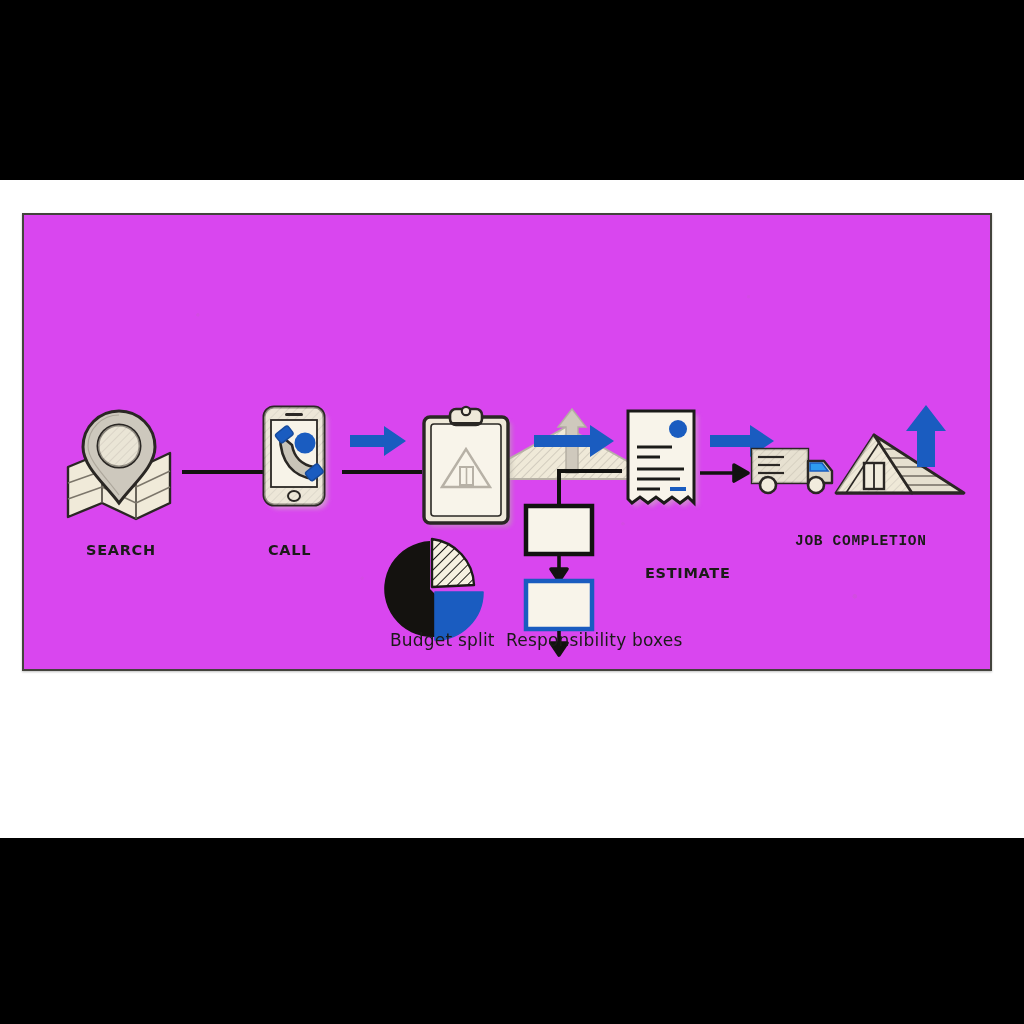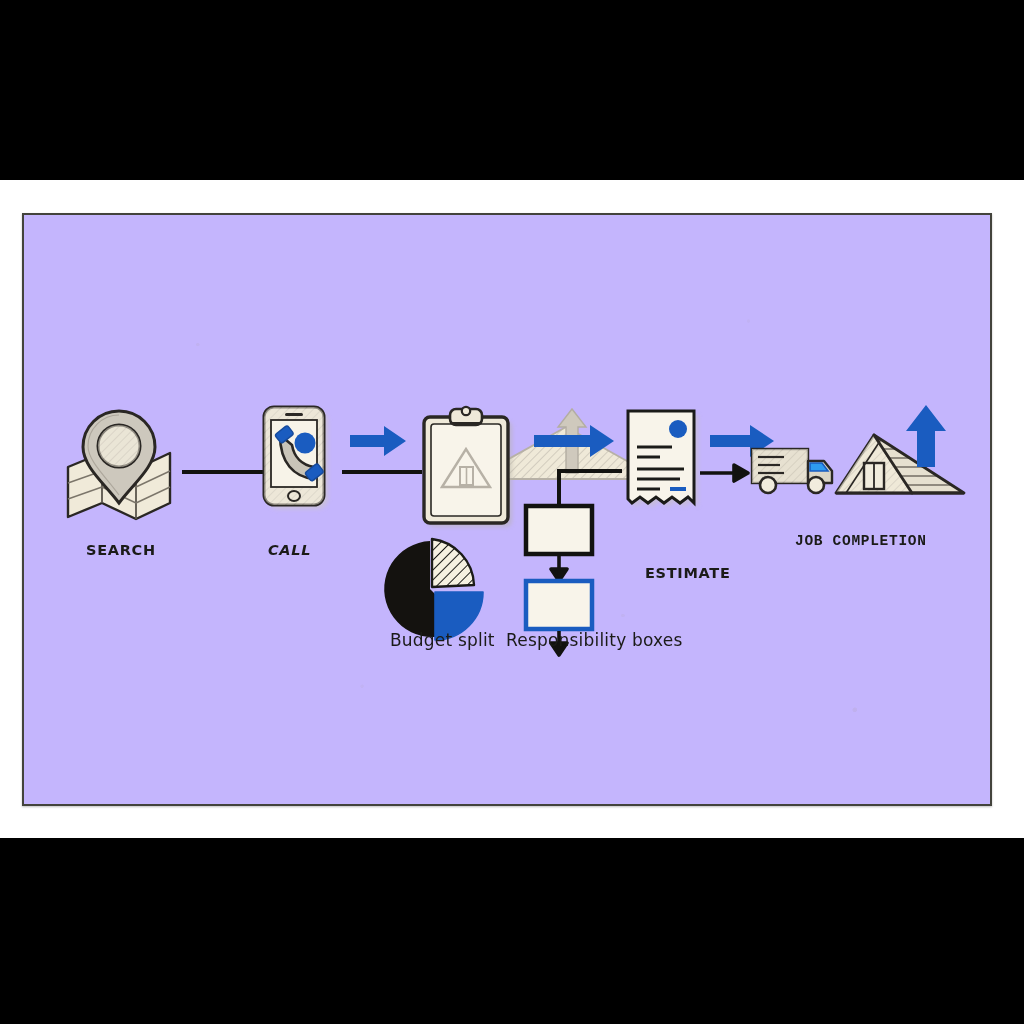--- a/index.html
+++ b/index.html
@@ -19,22 +19,22 @@
   #matte{
     position:absolute;
     left:0; top:180px;
     width:1024px; height:658px;
     background:#ffffff;
   }
   
   #paper{
     position:absolute;
     left:22px; top:213px;
-    width:970px; height:593px;
-    background:#c4b5fd;
+    width:970px; height:458px;
+    background:#d946ef;
     border:2px solid #43433c;
     box-shadow:0 1px 2px rgba(0,0,0,.25);
     overflow:hidden;
   }
   
   #paper:before{
     content:"";
     position:absolute; inset:0;
     background:
       radial-gradient(circle at 18% 22%, rgba(150,135,100,.08) 0 1.5px, transparent 2px),
@@ -221,21 +221,21 @@
             <line x1="124" y1="58" x2="124" y2="84" stroke="#2a2724" stroke-width="1.8"></line>
             <path d="M96 88 L130 36" fill="none" stroke="#2a2724" stroke-width="1.6"></path>
           </g>
 
           <path d="M176 0 L196 26 L185 26 L185 62 L167 62 L167 26 L156 26 Z" fill="#1a5cc0"></path>
         </g>
       </svg>
 
       <div class="lbl step-label" style="left:62px;  top:327px;">SEARCH</div>
 
-      <div class="lbl step-label" style="left:244px; top:327px;font-style:italic;">CALL</div>
+      <div class="lbl step-label" style="left:244px; top:327px;">CALL</div>
 
       <div class="lbl step-label" style="left:621px; top:350px;">ESTIMATE</div>
 
       <div class="lbl step-label" style="left:771px; top:318px;font-family:Liberation Mono, monospace;">JOB COMPLETION</div>
 
       <div class="lbl sub-label" style="left:366px; top:415px;">Budget split</div>
 
       <div class="lbl sub-label center" style="left:482px; top:415px; width:136px;">
         <span>Responsibility boxes</span>
       </div>

